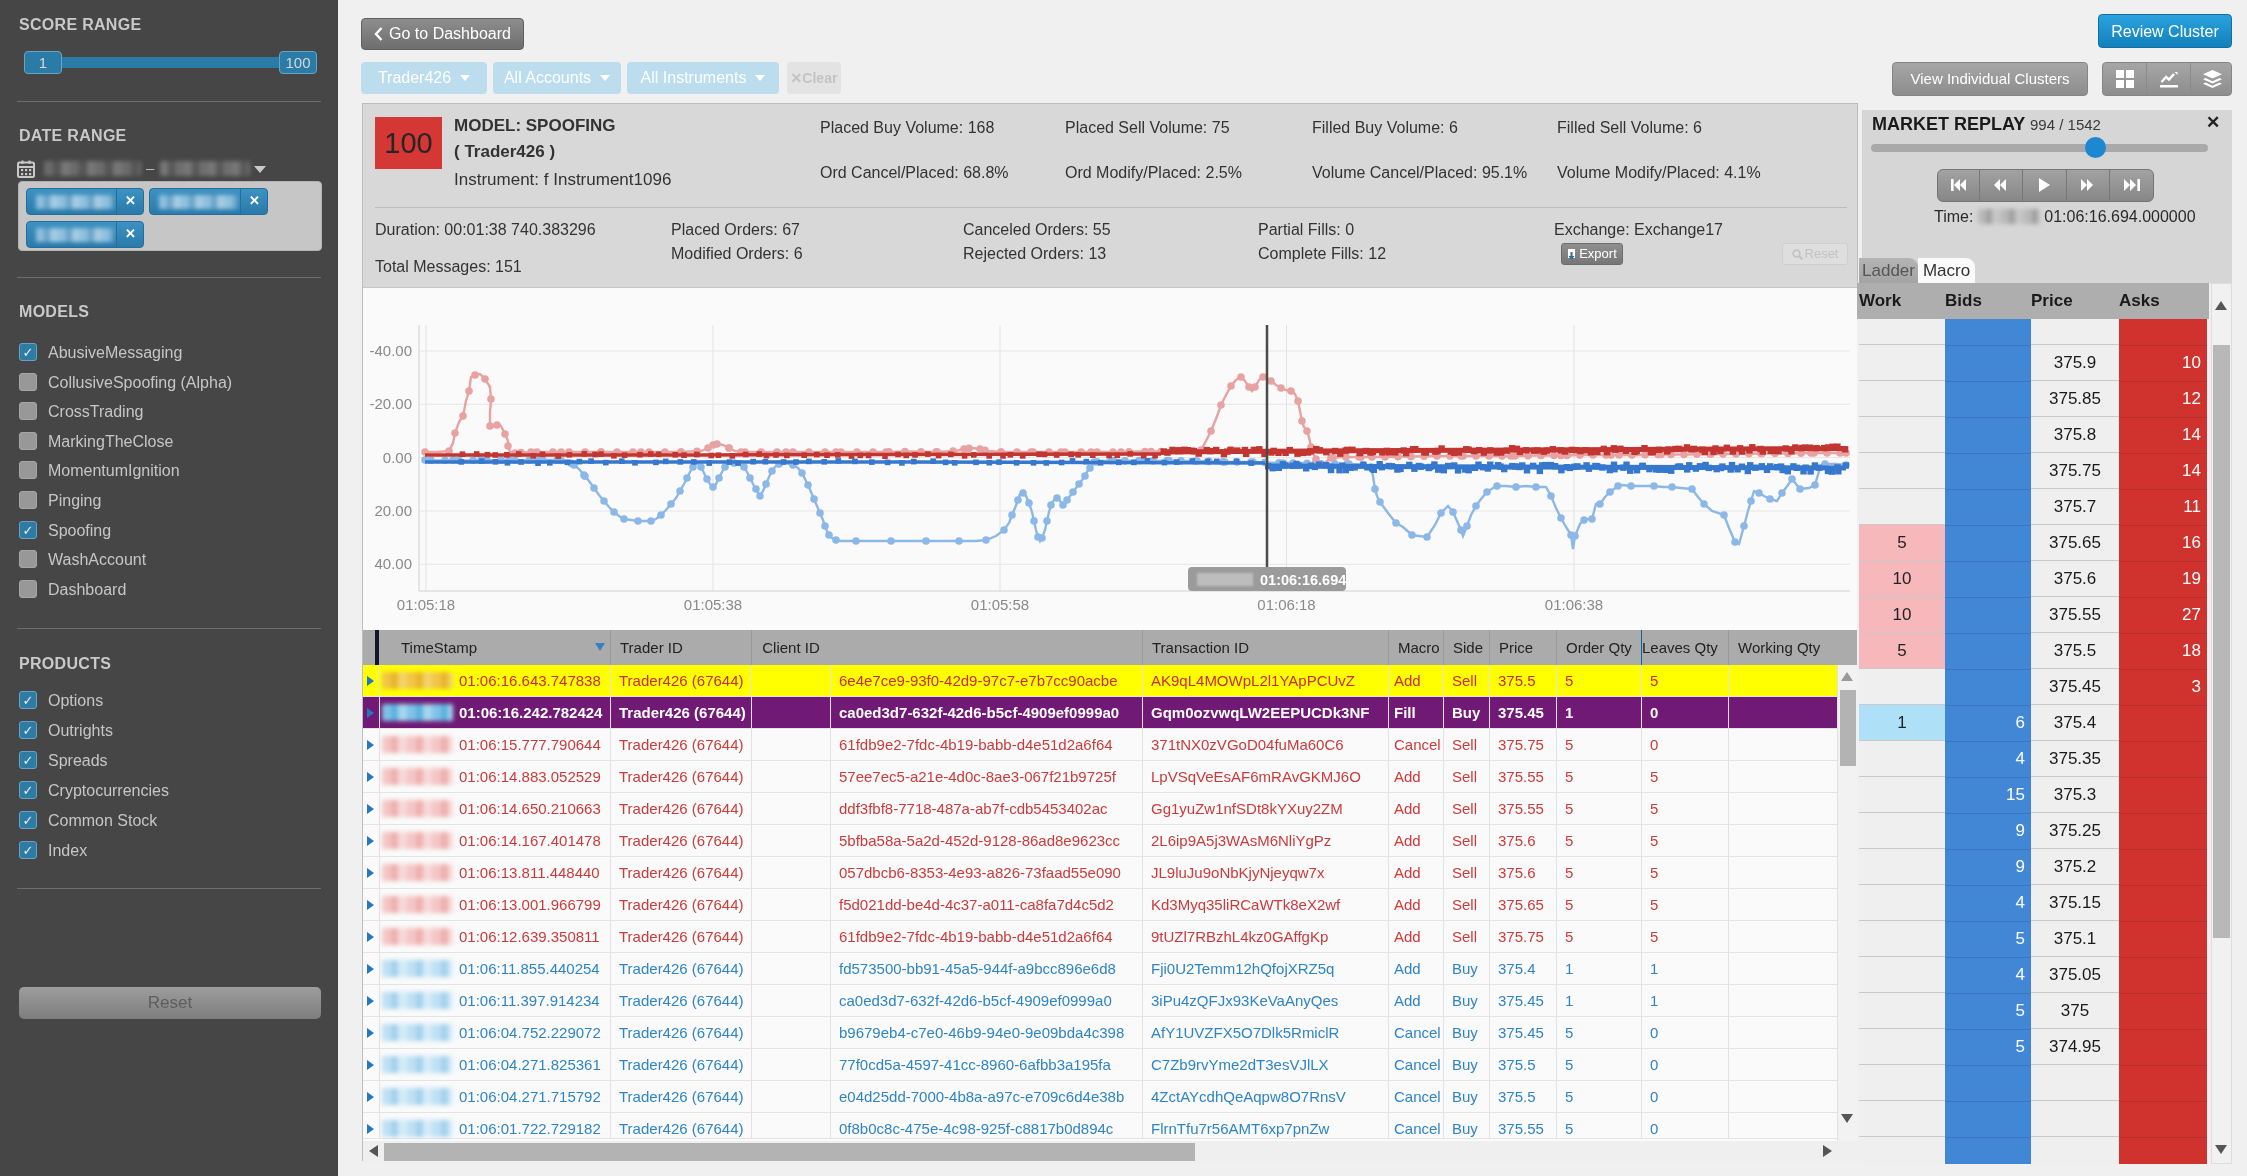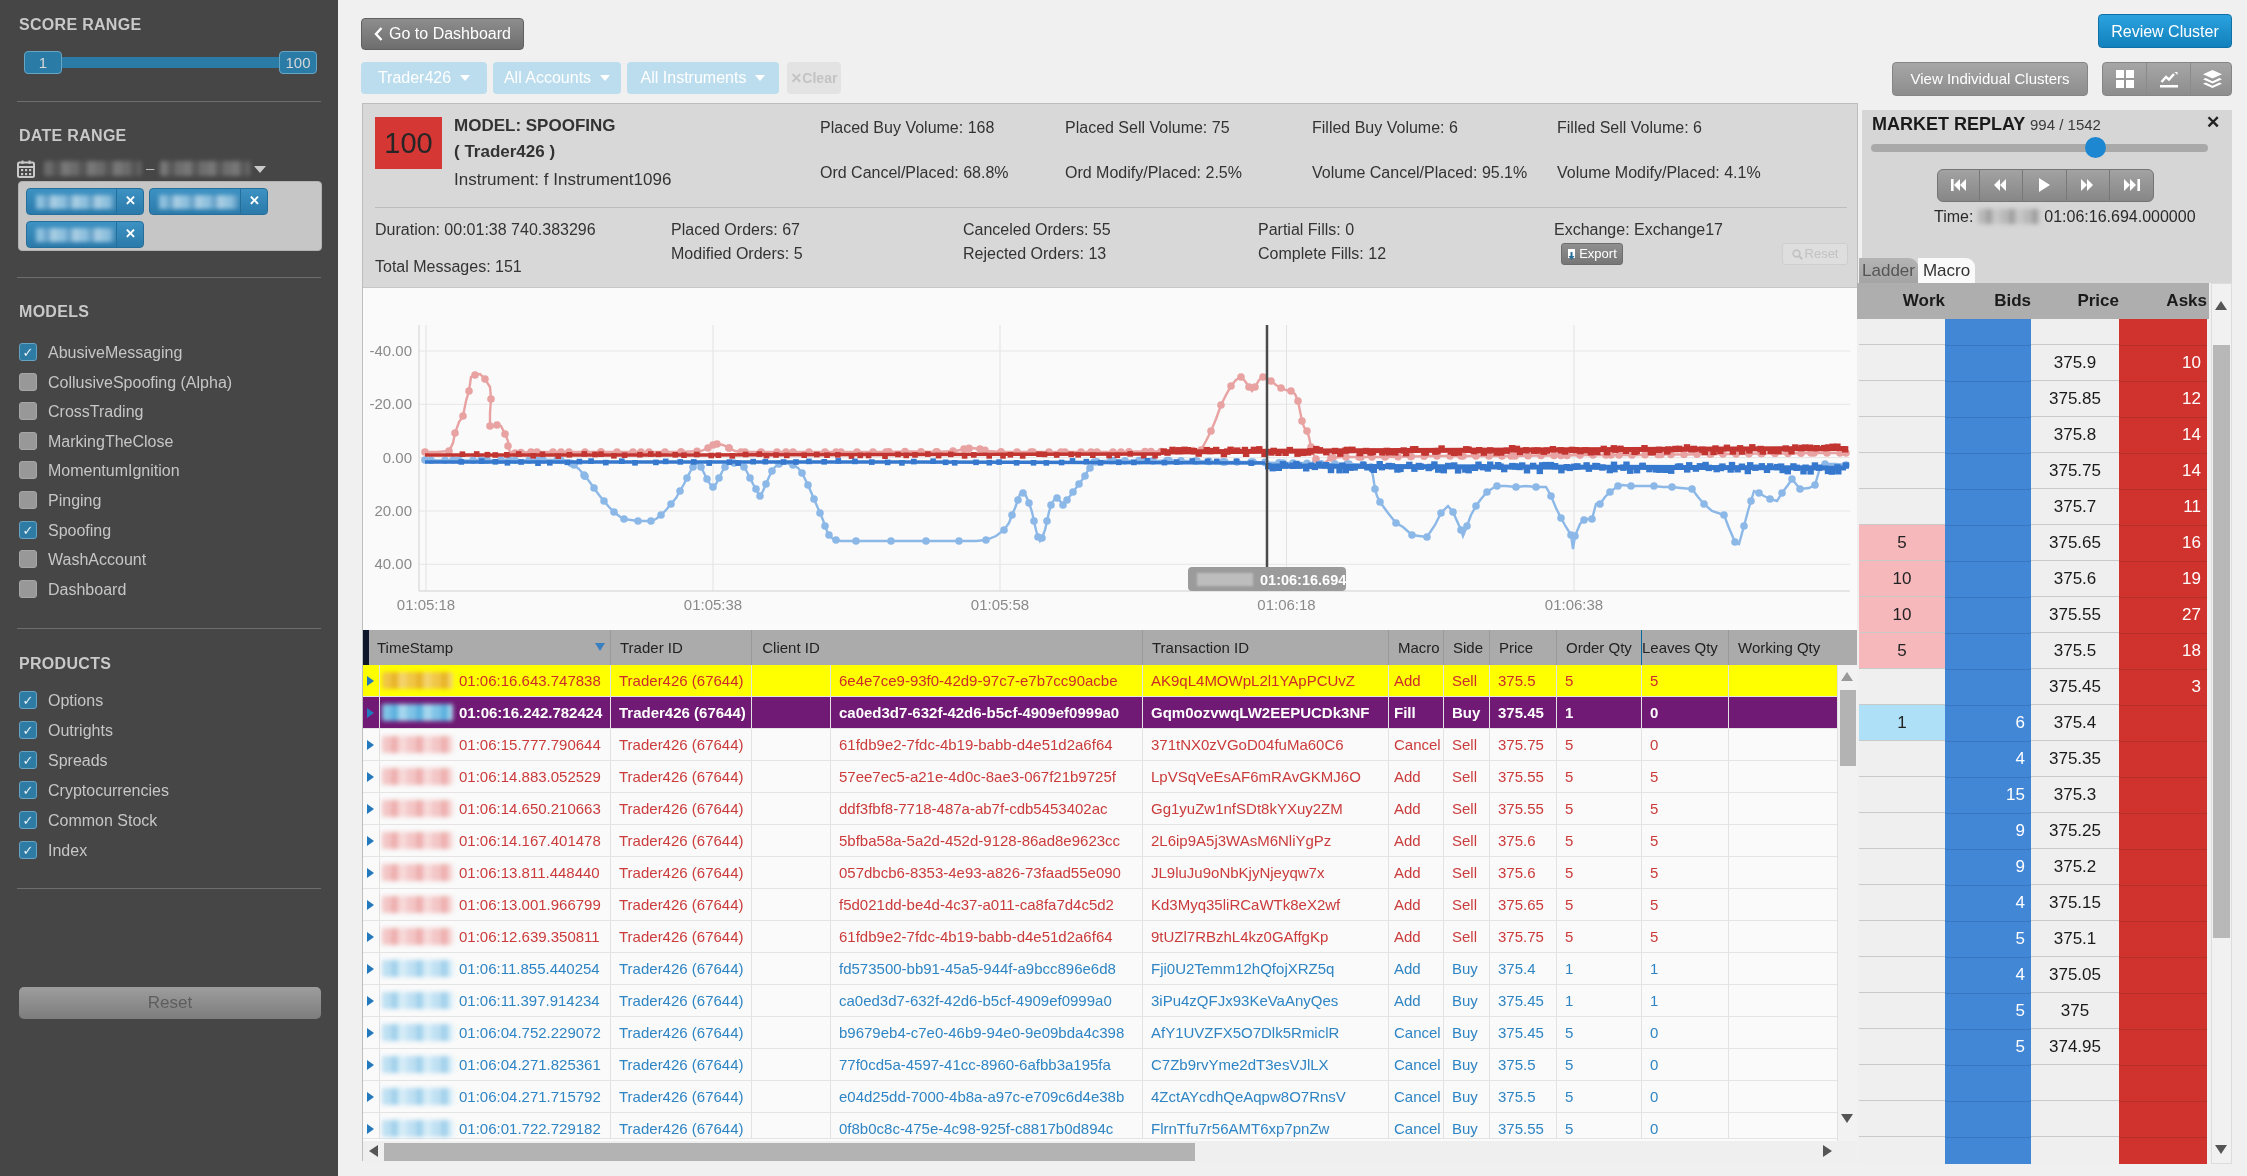--- a/index.html
+++ b/index.html
@@ -34,21 +34,21 @@
 
 #ttable{position:absolute;left:0px;top:526px;width:1494px;height:532px;font-size:15px}
 .th{position:absolute;top:0;height:35px;background:#ababab;color:#222;line-height:35px;white-space:nowrap;overflow:hidden}
 .trow{position:absolute;left:0;width:1474px;height:32px;background:#fafafa;border-bottom:1px solid #e4e4e4}
 .tc{position:absolute;top:0;height:31px;line-height:31px;white-space:nowrap;overflow:hidden}
 .colline{position:absolute;top:0;width:1px;height:100%;background:#e2e2e2}
 .arr{position:absolute;left:4px;top:11px;width:0;height:0;border-left:7px solid #2279bd;border-top:5px solid transparent;border-bottom:5px solid transparent}
 
 #replay{position:absolute;left:1862px;top:110px;width:370px;height:173px;background:#d6d6d6}
 #ladderwrap{position:absolute;left:1857px;top:283px;width:375px;height:881px;background:#f0f0f0;overflow:hidden}
-.lhead{position:absolute;top:0;height:36px;background:#aeaeae;color:#1a1a1a;font-weight:bold;font-size:17px;line-height:36px;text-align:right}
+.lhead{position:absolute;top:0;height:36px;background:#aeaeae;color:#1a1a1a;font-weight:bold;font-size:17px;line-height:36px;text-align:left}
 .lrow{position:absolute;height:36px;font-size:17px;line-height:36px}
 </style></head>
 <body>
 <div id="sidebar">
 <div class="sect" style="top:16px">SCORE RANGE</div>
 <div class="slider-bar"></div>
 <div class="shandle" style="left:24px">1</div>
 <div class="shandle" style="left:279px">100</div>
 <div class="hr" style="top:101px"></div>
 <div class="sect" style="top:127px">DATE RANGE</div>
@@ -192,21 +192,21 @@
 <div class="st" style="left:702px;top:15px">Placed Sell Volume: 75</div>
 <div class="st" style="left:702px;top:60px">Ord Modify/Placed: 2.5%</div>
 <div class="st" style="left:949px;top:15px">Filled Buy Volume: 6</div>
 <div class="st" style="left:949px;top:60px">Volume Cancel/Placed: 95.1%</div>
 <div class="st" style="left:1194px;top:15px">Filled Sell Volume: 6</div>
 <div class="st" style="left:1194px;top:60px">Volume Modify/Placed: 4.1%</div>
 <div class="abs" style="left:12px;top:103px;width:1472px;height:1px;background:#bdbdbd"></div>
 <div class="st" style="left:12px;top:117px">Duration: 00:01:38 740.383296</div>
 <div class="st" style="left:12px;top:154px">Total Messages: 151</div>
 <div class="st" style="left:308px;top:117px">Placed Orders: 67</div>
-<div class="st" style="left:308px;top:141px">Modified Orders: 5</div>
+<div class="st" style="left:308px;top:141px">Modified Orders: 6</div>
 <div class="st" style="left:600px;top:117px">Canceled Orders: 55</div>
 <div class="st" style="left:600px;top:141px">Rejected Orders: 13</div>
 <div class="st" style="left:895px;top:117px">Partial Fills: 0</div>
 <div class="st" style="left:895px;top:141px">Complete Fills: 12</div>
 <div class="st" style="left:1191px;top:117px">Exchange: Exchange17</div>
 <div class="abs" style="left:1198px;top:139px;width:62px;height:22px;background:linear-gradient(#8f8f8f,#767676);border:1px solid #6d6d6d;border-radius:3px;color:#fff;font-size:13px;text-align:center;line-height:20px">
 <svg width="9" height="11" viewBox="0 0 9 11" style="vertical-align:-2px;margin-right:3px">
         <rect x="1" y="0" width="7" height="9" fill="#fff"></rect>
         <polygon points="4.5,11 1.5,7 7.5,7" fill="#2a6f9a"></polygon>
         <rect x="3.5" y="3" width="2" height="5" fill="#2a6f9a"></rect>
@@ -916,21 +916,21 @@
       </g>
 <defs>
         <filter id="blur1">
           <feGaussianBlur stdDeviation="1.3"></feGaussianBlur>
         </filter>
       </defs>
 </svg>
 <div id="ttable">
 <div class="th" style="left:0px;width:1494px"></div>
 <div class="th" style="left:0px;width:16px"></div>
-<div class="th" style="left:0;width:231px;padding-left:8px;border-left:6px solid #0f172a">TimeStamp</div>
+<div class="th" style="left:12px;width:231px;padding-left:22px;border-left:4px solid #0f172a">TimeStamp</div>
 <div class="th" style="left:247px;width:141px;padding-left:9px;border-left:1px solid #999">Trader ID</div>
 <div class="th" style="left:388px;width:79px;text-align:center;border-left:1px solid #999">Client ID</div>
 <div class="th" style="left:779px;width:246px;padding-left:9px;border-left:1px solid #999">Transaction ID</div>
 <div class="th" style="left:1025px;width:55px;padding-left:9px;border-left:1px solid #999">Macro</div>
 <div class="th" style="left:1080px;width:46px;padding-left:9px;border-left:1px solid #999">Side</div>
 <div class="th" style="left:1126px;width:67px;padding-left:9px;border-left:1px solid #999">Price</div>
 <div class="th" style="left:1193px;width:85px;padding-left:9px;border-left:1px solid #999">Order Qty</div>
 <div class="th" style="left:1278px;width:87px;border-left:1px solid #0369a1">Leaves Qty</div>
 <div class="th" style="left:1365px;width:109px;padding-left:9px;border-left:1px solid #999">Working Qty</div>
 <div class="abs" style="left:232px;top:13px;width:0;height:0;border-top:8px solid #3a7fc1;border-left:5px solid transparent;border-right:5px solid transparent"></div>

